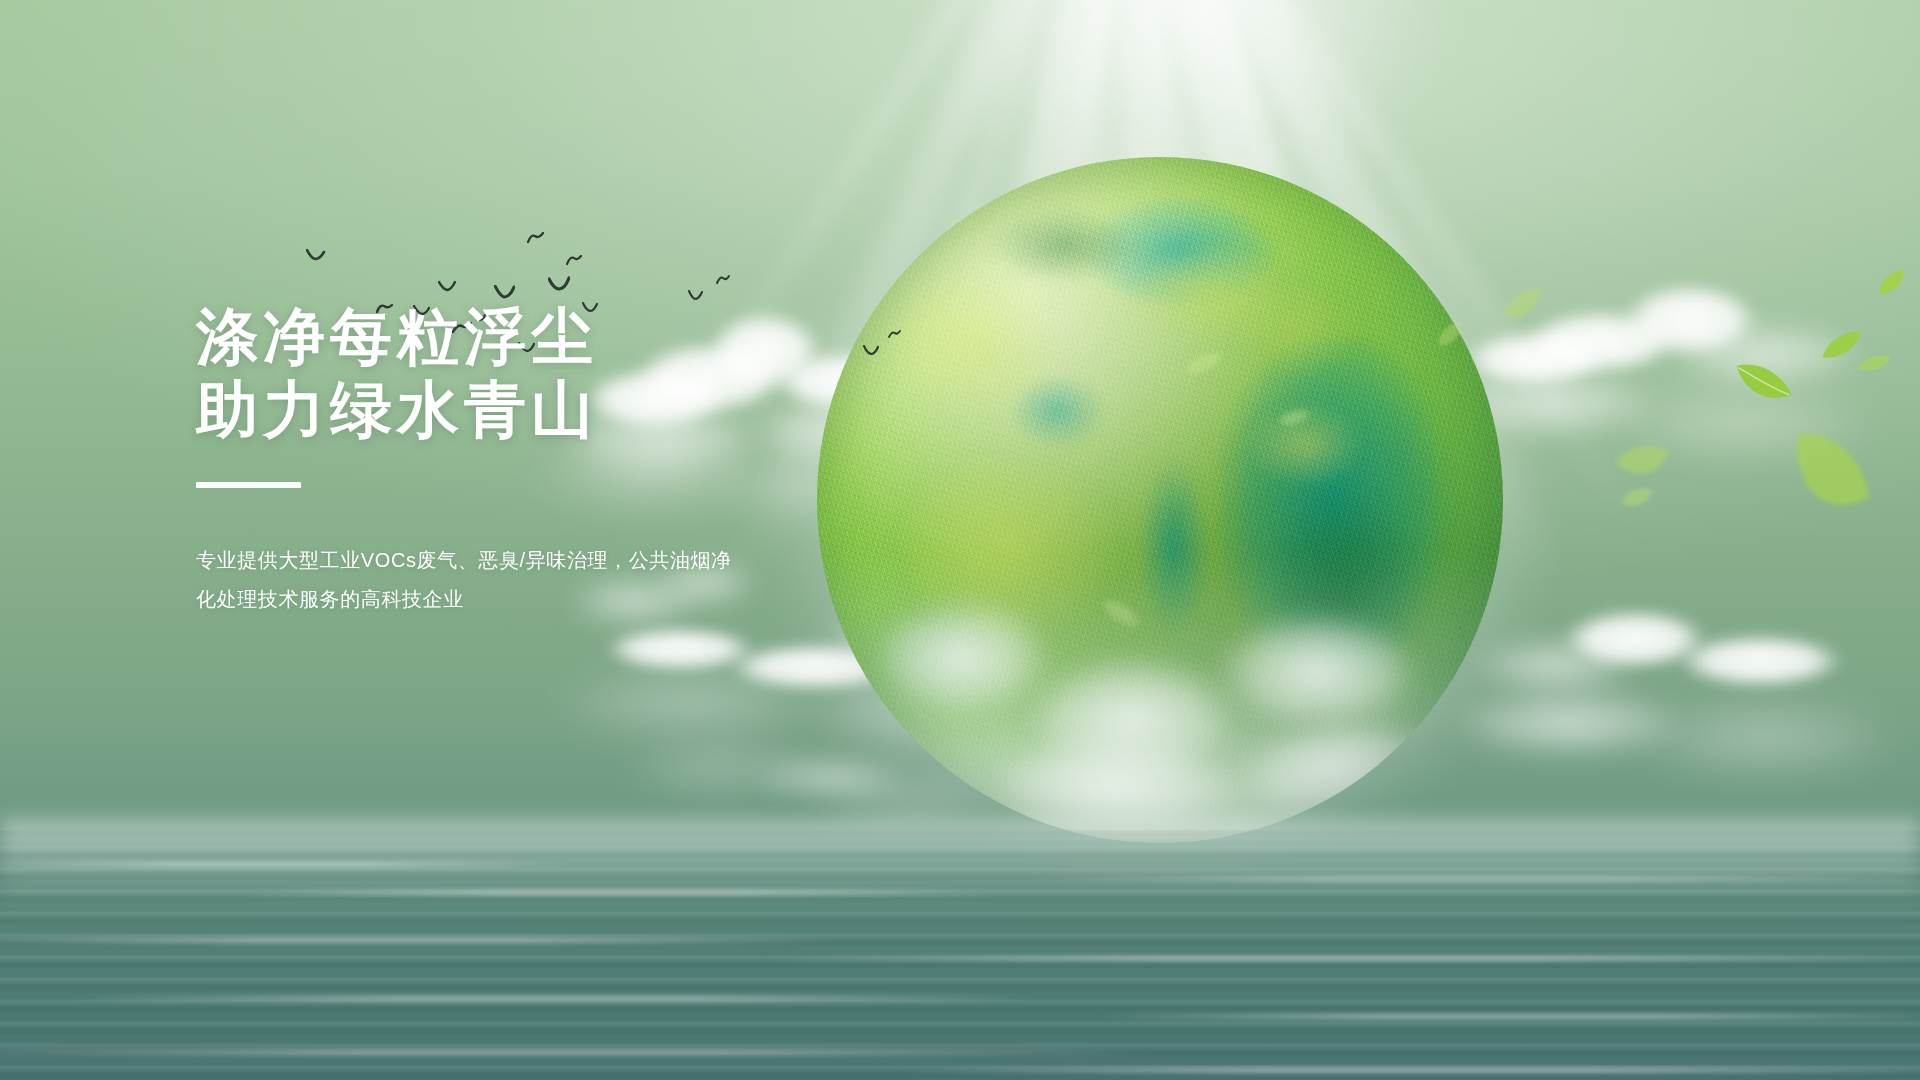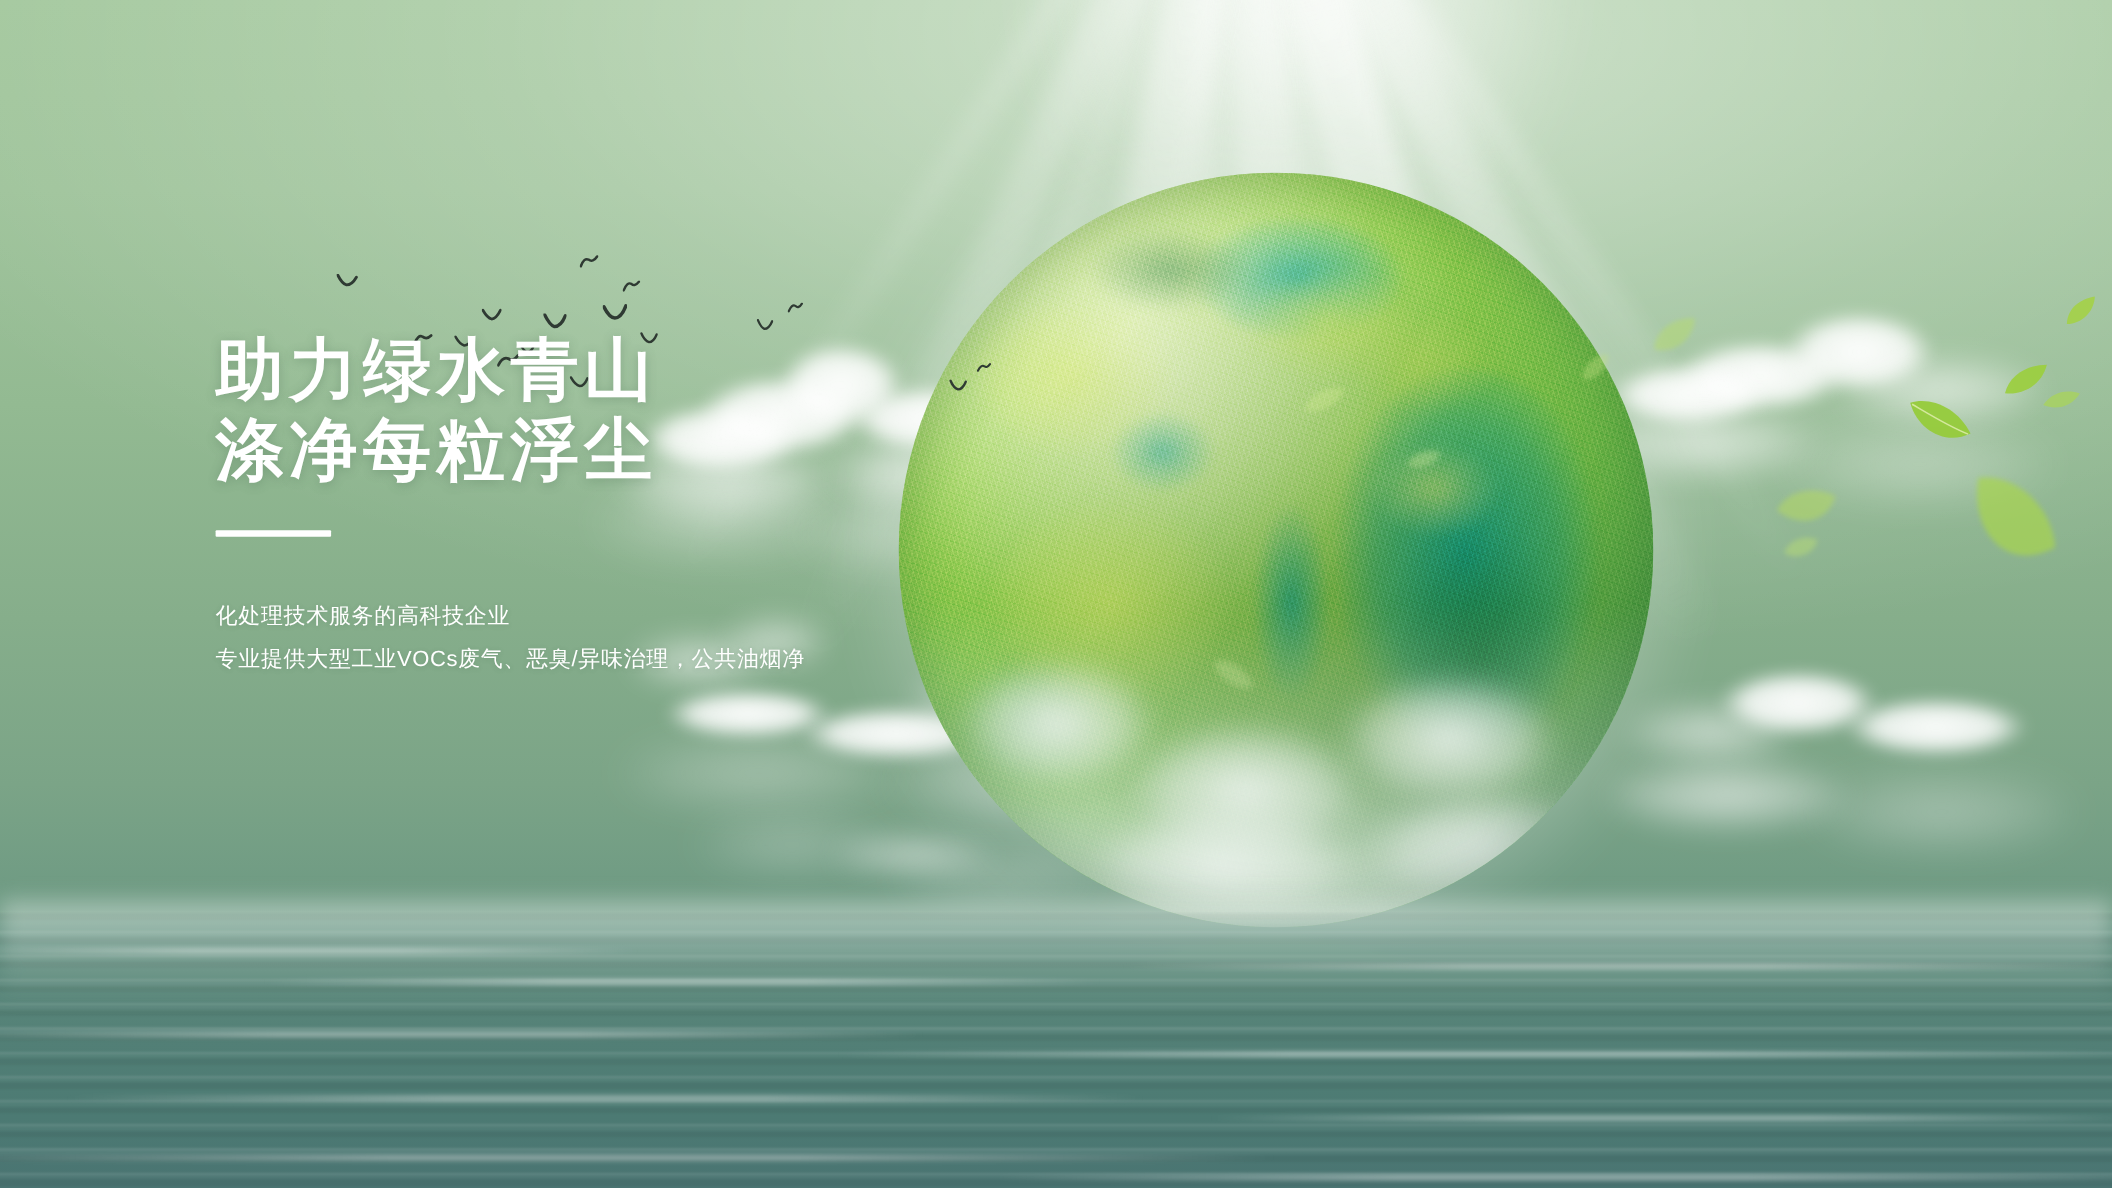--- a/index.html
+++ b/index.html
@@ -475,22 +475,22 @@
         <path d="M1 6 C10 -1 25 2 33 12 C22 20 6 15 1 6 Z" fill="#d1e89c"></path>
       </svg>
   </div>
   <div class="leaf" style="left:1099px;top:601px;width:44px;height:26px;transform:rotate(22deg);opacity:.30;filter:blur(3px);">
     <svg viewBox="0 0 44 26" width="44" height="26">
         <path d="M1 8 C12 -1 32 2 43 16 C29 26 8 20 1 8 Z" fill="#d5e8a4"></path>
       </svg>
   </div>
 
   <div id="copy">
+    <div class="headline">涤净每粒浮尘</div>
     <div class="headline">助力绿水青山</div>
-    <div class="headline">涤净每粒浮尘</div>
     <div id="divider"></div>
     <div id="subcopy">
+      <div>专业提供大型工业VOCs废气、恶臭/异味治理，公共油烟净</div>
       <div>化处理技术服务的高科技企业</div>
-      <div>专业提供大型工业VOCs废气、恶臭/异味治理，公共油烟净</div>
     </div>
   </div>
 
 </div>
 
 </body></html>

